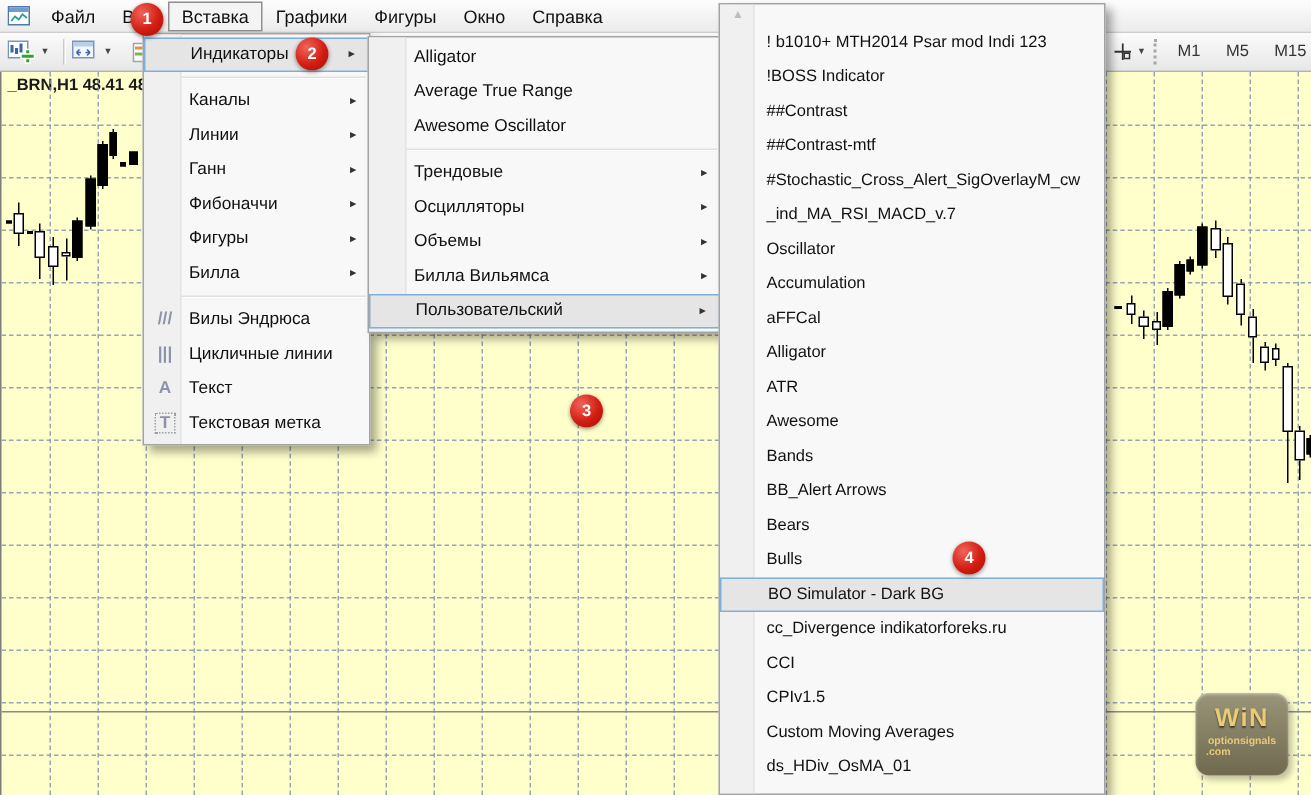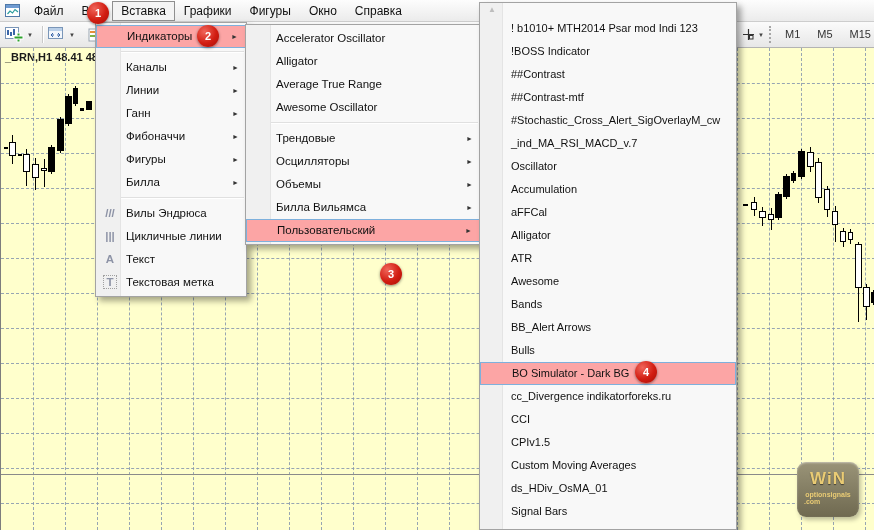--- a/index.html
+++ b/index.html
@@ -29,21 +29,21 @@
   .gl-h{position:absolute;left:0;right:0;height:0;border-top:1px dashed #8696ae;opacity:.85;}
   .sub-sep{position:absolute;left:0;right:0;height:1px;background:#8a8a8a;}
   .wick{position:absolute;width:1px;background:#000;}
   .body{position:absolute;border:1px solid #000;box-sizing:border-box;}
   .chart-label{position:absolute;left:4px;top:3px;font-size:11px;font-weight:bold;color:#1a1a1a;white-space:nowrap;}
   
   .menu{position:absolute;background:#f8f8f8;border:1px solid #a3a3a3;
         box-shadow:4px 4px 6px rgba(0,0,0,.35);font-size:11.5px;color:#111;}
   .gutter{position:absolute;left:0;top:0;bottom:0;background:#f0f0f0;border-right:1px solid #e4e4e4;}
   .mrow{position:relative;height:23px;line-height:23px;padding-left:30px;white-space:nowrap;overflow:hidden;box-sizing:border-box;}
-  .mrow.sel{background:#fca5a5;border:1px solid #7eb0dc;line-height:21px;}
+  .mrow.sel{background:#e5e5e5;border:1px solid #7eb0dc;line-height:21px;}
   .marrow{position:absolute;right:7px;top:0;font-size:7px;color:#333;}
   .micon{position:absolute;left:4px;top:0;width:20px;text-align:center;color:#8d93a6;font-weight:bold;}
   .micon.boxed span{border:1px dotted #a0a0a0;padding:0 2px;}
   .msep{height:1px;background:#e0e0e0;border-bottom:1px solid #fff;margin:3px 2px;}
   #menu-insert{left:95px;top:22px;width:150px;padding:2px 0;z-index:10;}
   #menu-indicators{left:245px;top:24px;width:234px;padding:2px 0;z-index:11;}
   #menu-custom{left:479px;top:2px;width:258px;height:528px;padding:14px 0 0 0;box-sizing:border-box;z-index:12;overflow:hidden;}
   #menu-custom .mrow{padding-left:31px;font-size:11px;}
   .scroll-up{position:absolute;left:8px;top:2px;font-size:8px;color:#bdbdbd;}
   
@@ -241,21 +241,20 @@
     <div class="mrow"><span>Билла</span><span class="marrow">►</span></div>
     <div class="msep"></div>
     <div class="mrow"><span class="micon">///</span><span>Вилы Эндрюса</span></div>
     <div class="mrow"><span class="micon">|||</span><span>Цикличные линии</span></div>
     <div class="mrow"><span class="micon">A</span><span>Текст</span></div>
     <div class="mrow"><span class="micon boxed"><span>T</span></span><span>Текстовая метка</span></div>
   </div>
 
 <div class="menu" id="menu-indicators">
   <div class="gutter" style="width:24px;"></div>
-<div class="mrow"><span>Accelerator Oscillator</span></div>
     <div class="mrow"><span>Alligator</span></div>
     <div class="mrow"><span>Average True Range</span></div>
     <div class="mrow"><span>Awesome Oscillator</span></div>
     <div class="msep"></div>
     <div class="mrow"><span>Трендовые</span><span class="marrow">►</span></div>
     <div class="mrow"><span>Осцилляторы</span><span class="marrow">►</span></div>
     <div class="mrow"><span>Объемы</span><span class="marrow">►</span></div>
     <div class="mrow"><span>Билла Вильямса</span><span class="marrow">►</span></div>
     <div class="mrow sel"><span>Пользовательский</span><span class="marrow">►</span></div>
   </div>
@@ -270,20 +269,21 @@
     <div class="mrow"><span>#Stochastic_Cross_Alert_SigOverlayM_cw</span></div>
     <div class="mrow"><span>_ind_MA_RSI_MACD_v.7</span></div>
     <div class="mrow"><span>Oscillator</span></div>
     <div class="mrow"><span>Accumulation</span></div>
     <div class="mrow"><span>aFFCal</span></div>
     <div class="mrow"><span>Alligator</span></div>
     <div class="mrow"><span>ATR</span></div>
     <div class="mrow"><span>Awesome</span></div>
     <div class="mrow"><span>Bands</span></div>
     <div class="mrow"><span>BB_Alert Arrows</span></div>
+    <div class="mrow"><span>Bears</span></div>
     <div class="mrow"><span>Bulls</span></div>
     <div class="mrow sel"><span>BO Simulator - Dark BG</span></div>
     <div class="mrow"><span>cc_Divergence indikatorforeks.ru</span></div>
     <div class="mrow"><span>CCI</span></div>
     <div class="mrow"><span>CPIv1.5</span></div>
     <div class="mrow"><span>Custom Moving Averages</span></div>
     <div class="mrow"><span>ds_HDiv_OsMA_01</span></div>
     <div class="mrow"><span>Signal Bars</span></div>
   </div>
 

